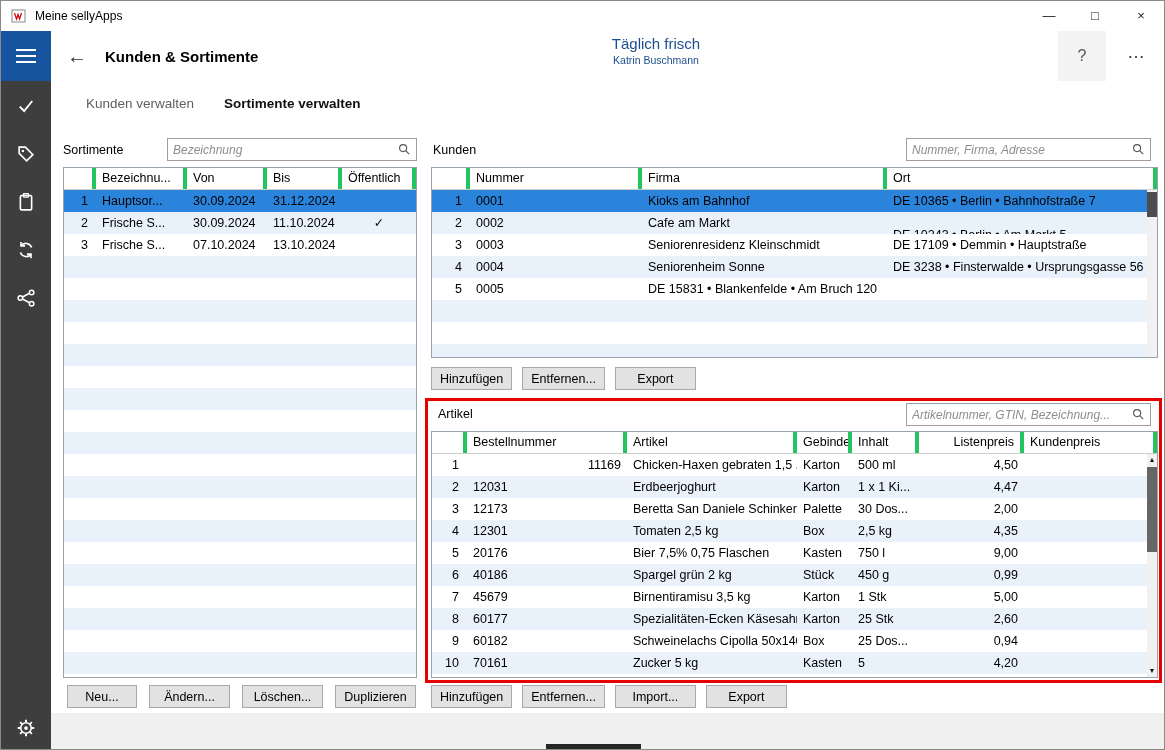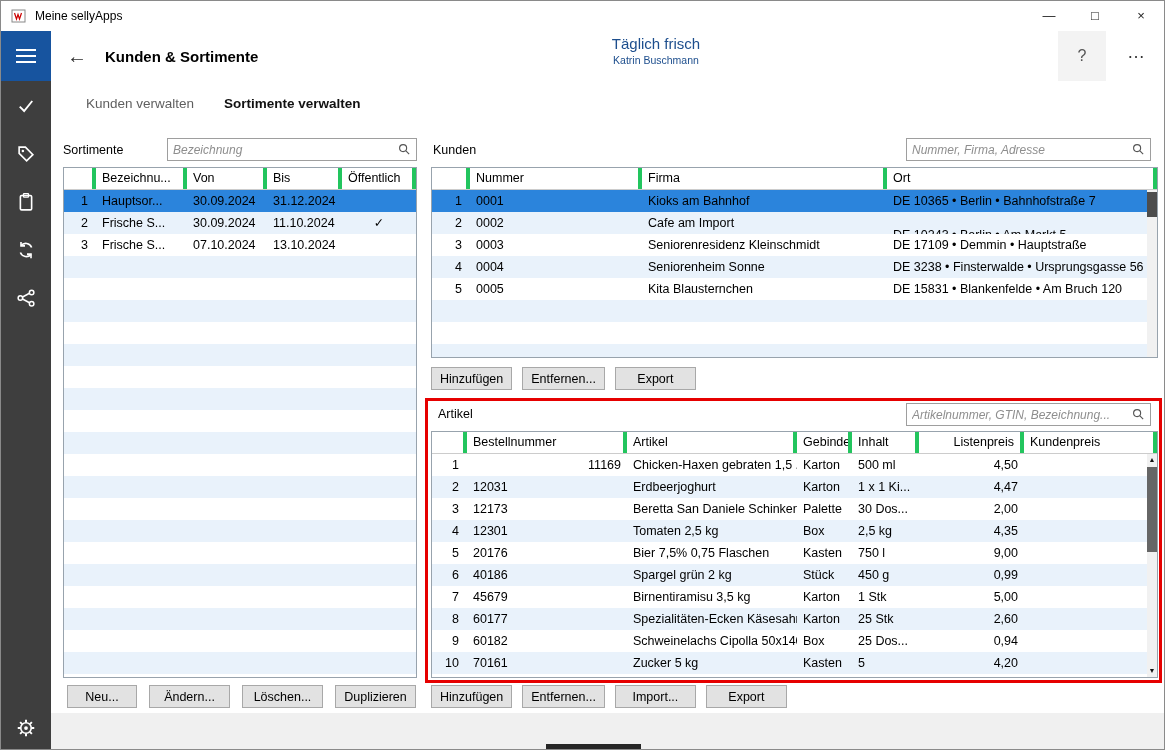--- a/index.html
+++ b/index.html
@@ -253,39 +253,38 @@
     <div class="t-body">
         <div class="t-row selected">
           <div class="t-cell num" style="width: 38px;">1</div>
           <div class="t-cell" style="width: 172px;">0001</div>
           <div class="t-cell" style="width: 245px;">Kioks am Bahnhof</div>
           <div class="t-cell" style="flex: 1 1 0%;">DE 10365 • Berlin • Bahnhofstraße 7</div>
         </div>
         <div class="t-row">
           <div class="t-cell num" style="width: 38px;">2</div>
           <div class="t-cell" style="width: 172px;">0002</div>
-          <div class="t-cell" style="width: 245px;">Cafe am Import</div>
+          <div class="t-cell" style="width: 245px;">Cafe am Markt</div>
           <div class="t-cell" style="flex: 1 1 0%; margin-top: 12px;">DE 10243 • Berlin • Am Markt 5</div>
         </div>
         <div class="t-row">
           <div class="t-cell num" style="width: 38px;">3</div>
           <div class="t-cell" style="width: 172px;">0003</div>
           <div class="t-cell" style="width: 245px;">Seniorenresidenz Kleinschmidt</div>
           <div class="t-cell" style="flex: 1 1 0%;">DE 17109 • Demmin • Hauptstraße</div>
         </div>
         <div class="t-row">
           <div class="t-cell num" style="width: 38px;">4</div>
           <div class="t-cell" style="width: 172px;">0004</div>
           <div class="t-cell" style="width: 245px;">Seniorenheim Sonne</div>
           <div class="t-cell" style="flex: 1 1 0%;">DE 3238 • Finsterwalde • Ursprungsgasse 56</div>
         </div>
         <div class="t-row">
           <div class="t-cell num" style="width: 38px;">5</div>
           <div class="t-cell" style="width: 172px;">0005</div>
-          <div class="t-cell" style="width: 245px;">Kita Blausternchen</div>
           <div class="t-cell" style="flex: 1 1 0%;">DE 15831 • Blankenfelde • Am Bruch 120</div>
         </div>
         <div class="t-row"></div>
         <div class="t-row"></div>
         <div class="t-row"></div>
       </div>
     <div class="vscroll">
       <div class="vthumb" style="top:2px; height:25px;"></div>
     </div>
   </div>

